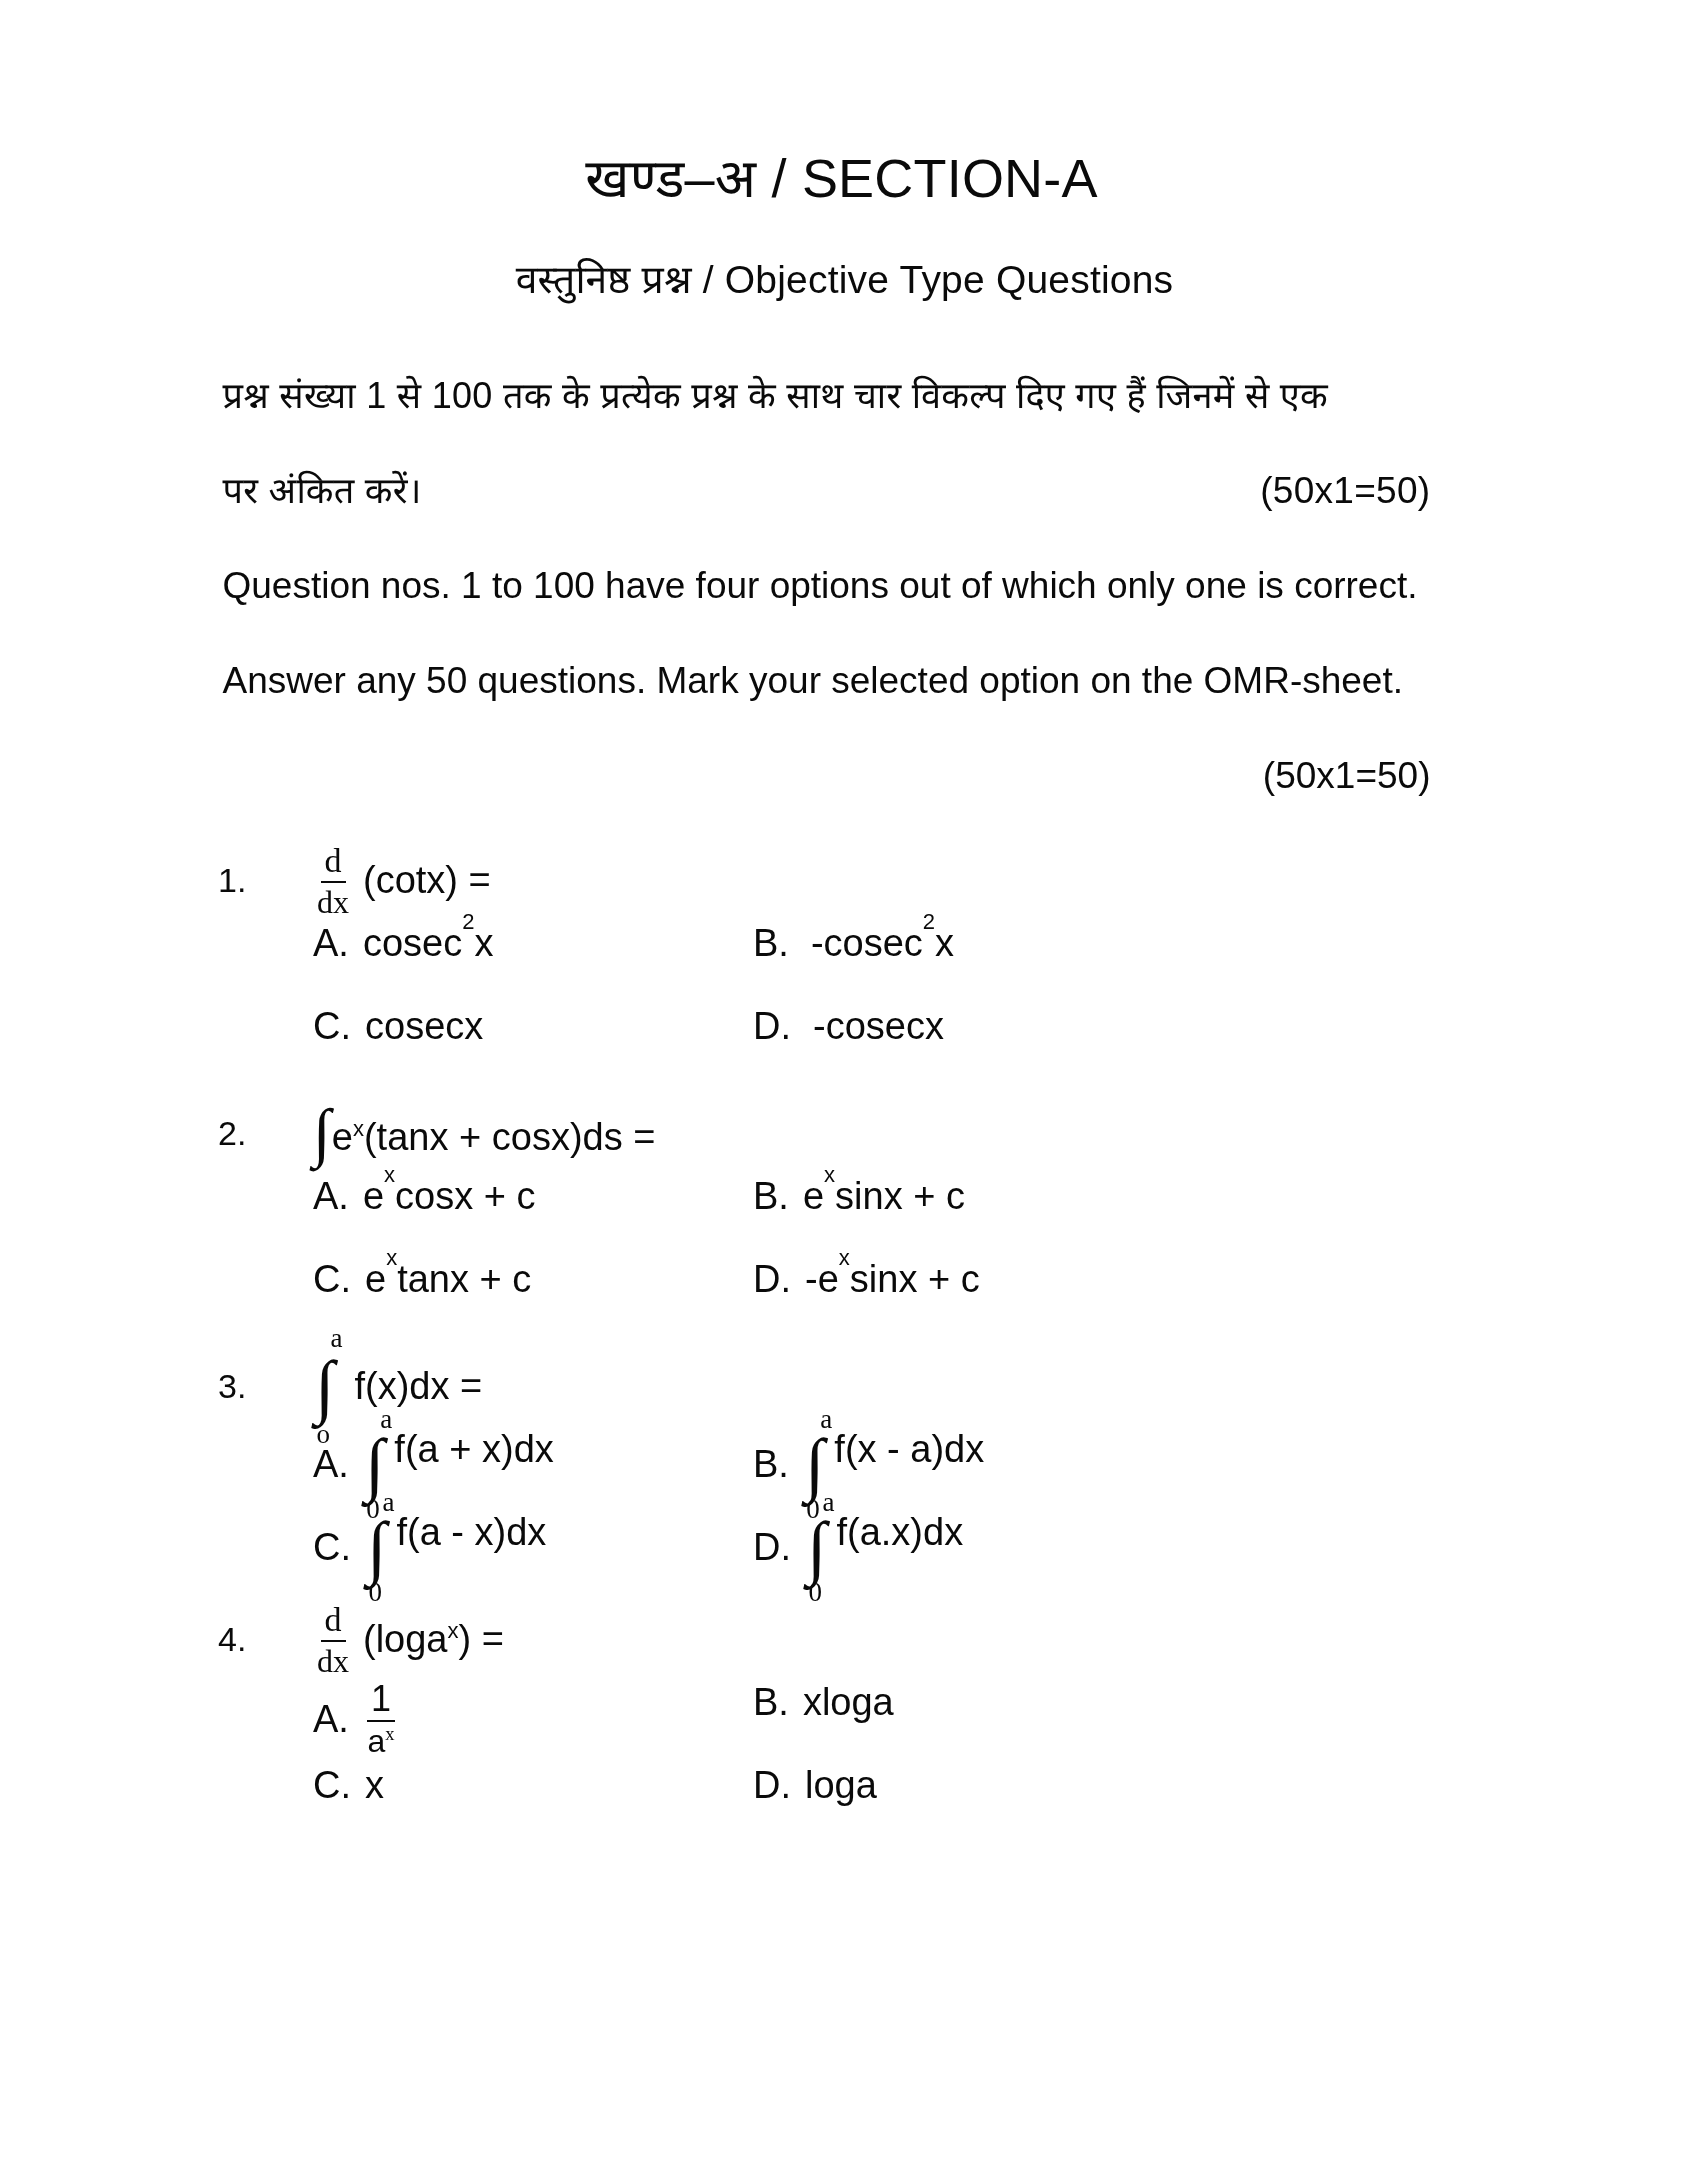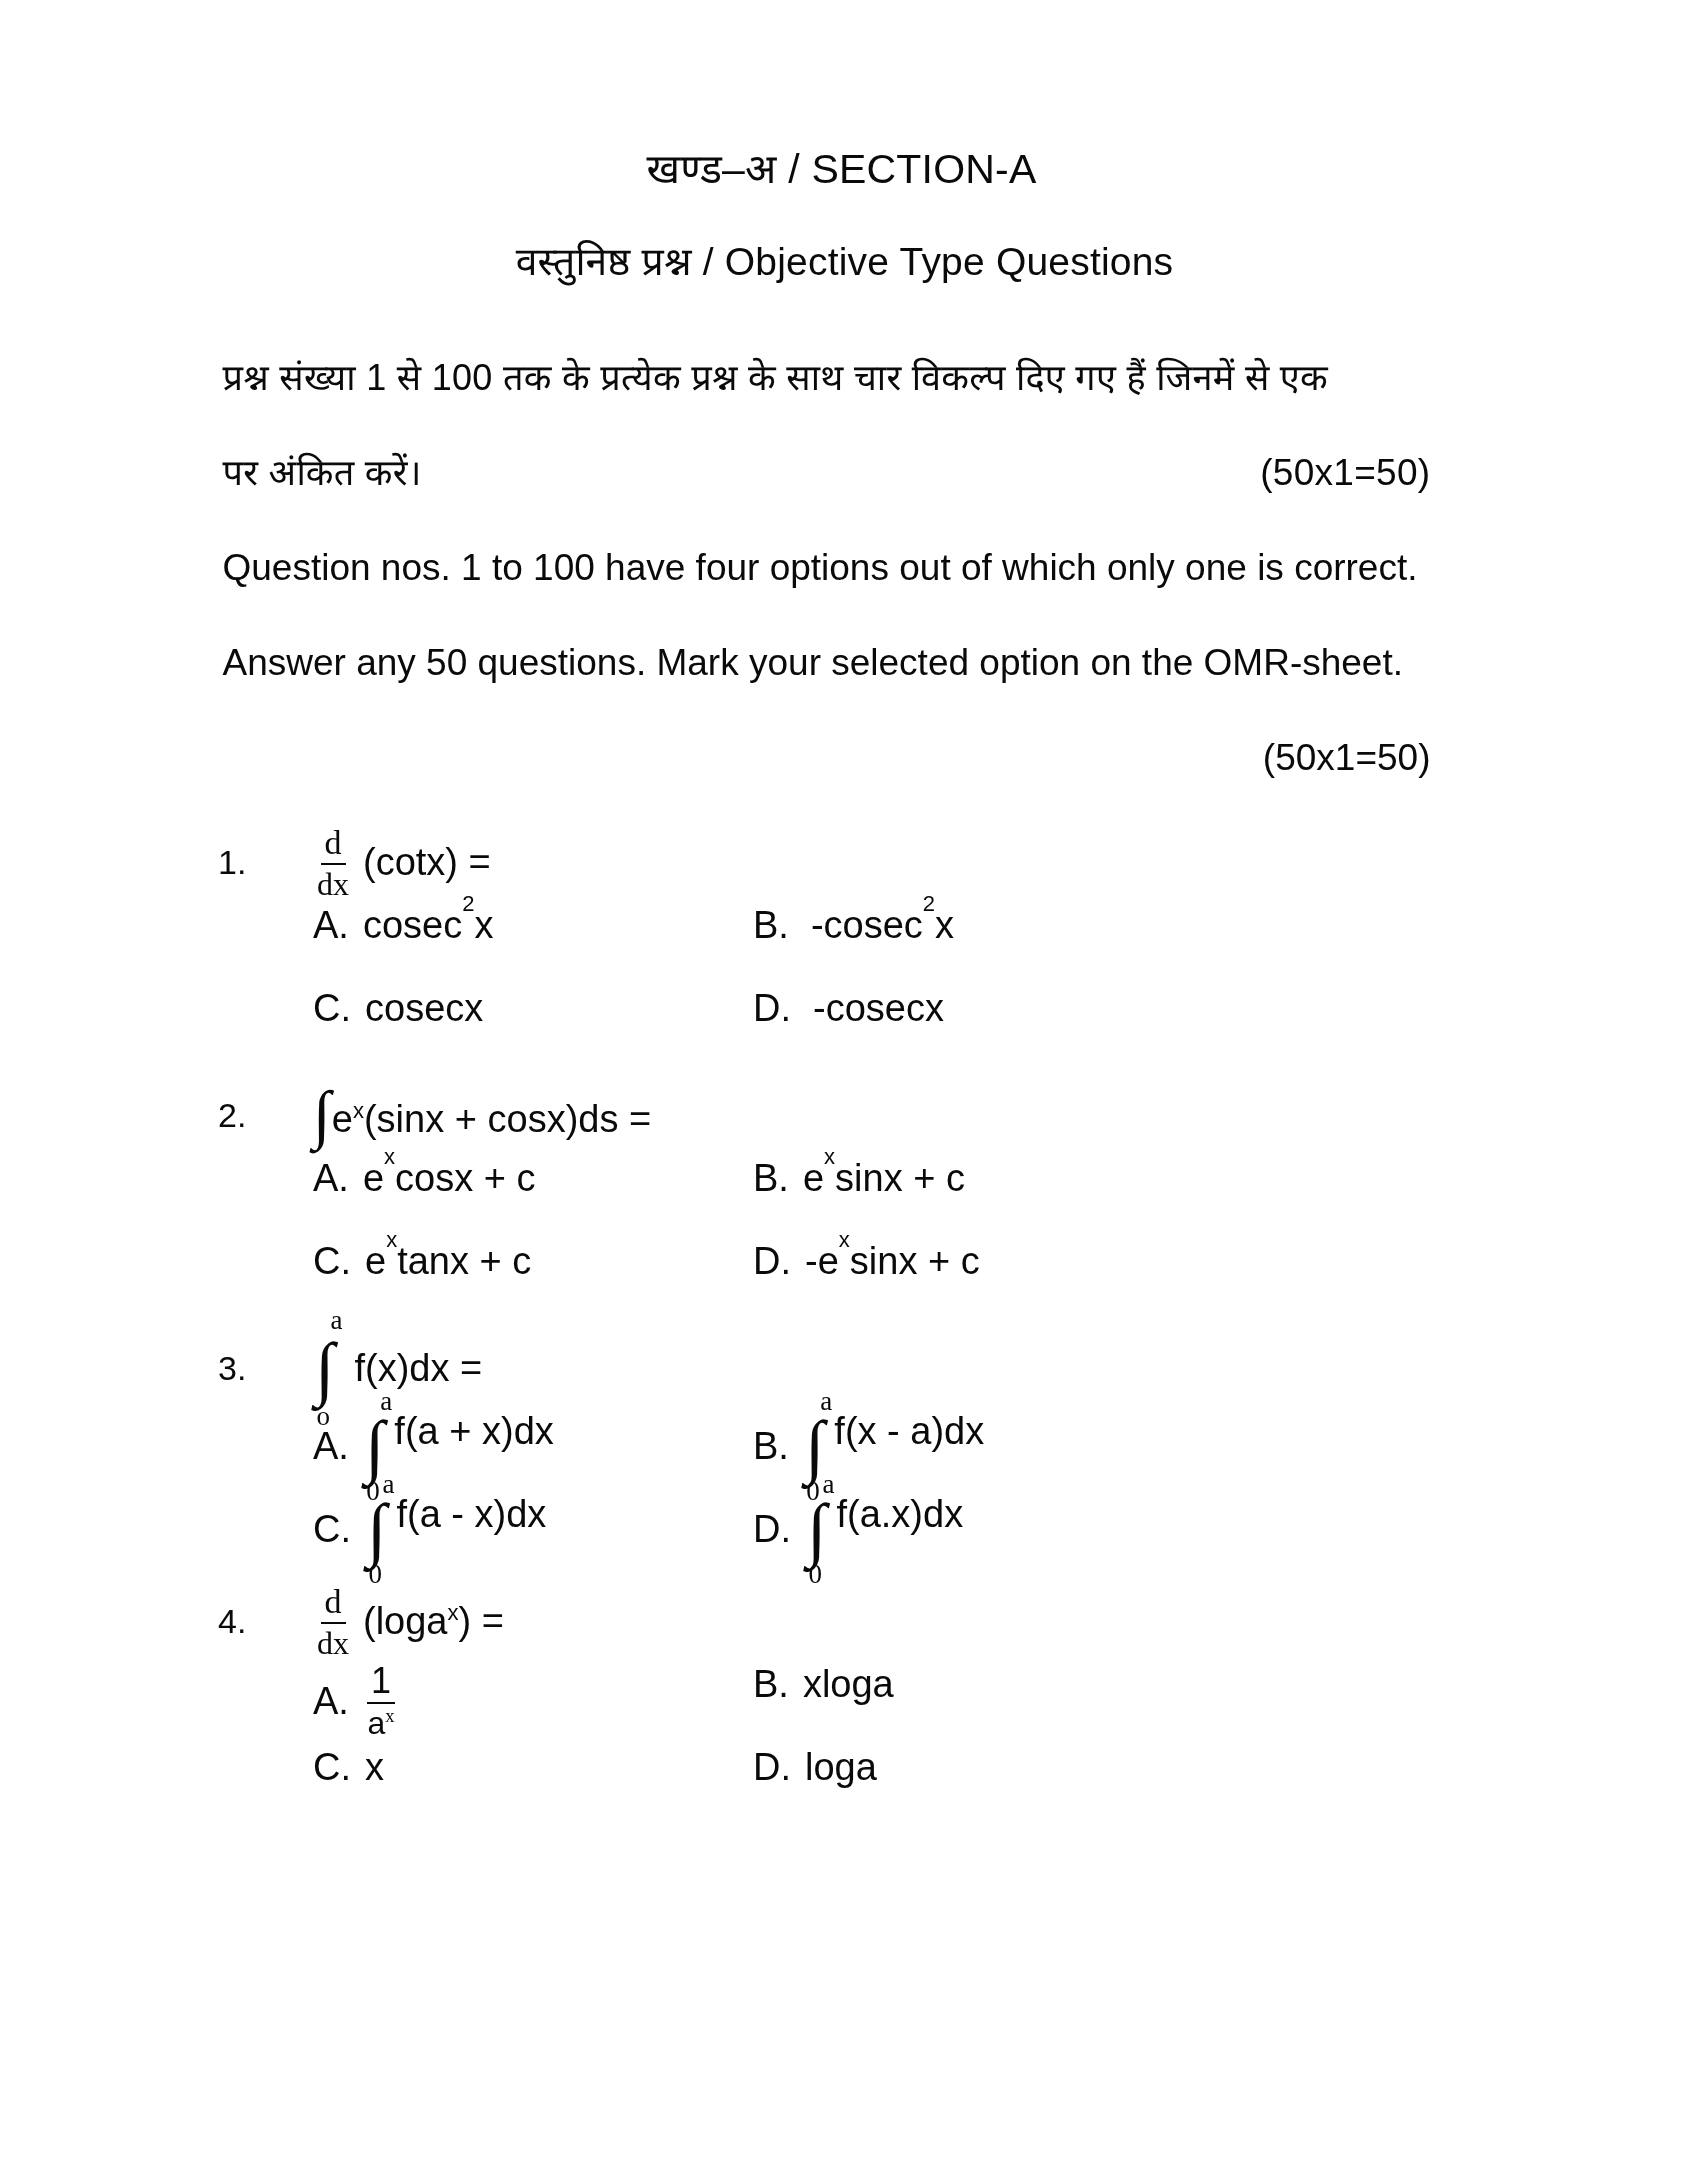--- a/index.html
+++ b/index.html
@@ -20,21 +20,21 @@
     position: relative;
     width: 1683px;
     height: 2178px;
     padding: 0;
     box-sizing: border-box;
   }
 
   
   .heading-center {
     text-align: center;
-    font-size: 41px;
+    font-size: 54px;
     letter-spacing: 0.2px;
     margin: 0;
   }
   .heading-1 { padding-top: 139px; }
   .heading-2 { padding-top: 38px; font-size: 39px; margin-left: 6px; }
 
   .dev { font-family: "Liberation Sans", "DejaVu Sans", sans-serif; }
 
   
   .instructions {
@@ -256,21 +256,21 @@
           <span class="opt-text">-cosecx</span>
         </div>
       </div>
     </div>
 
     <div class="q-block">
       <div class="q-stem">
         <span class="q-num">2.</span>
         <span class="q-body">
           <span class="nowrap">
-            <span class="intg">∫</span><span>e</span><sup>x</sup><span>(sinx + cosx)ds =</span>
+            <span class="intg">∫</span><span>e</span><sup>x</sup><span>(tanx + cosx)ds =</span>
           </span>
         </span>
       </div>
 
       <div class="opt-row">
         <div class="opt left">
           <span class="opt-label">A.</span>
           <span class="opt-text">
             <span>e</span>
               <sup>x</sup>

